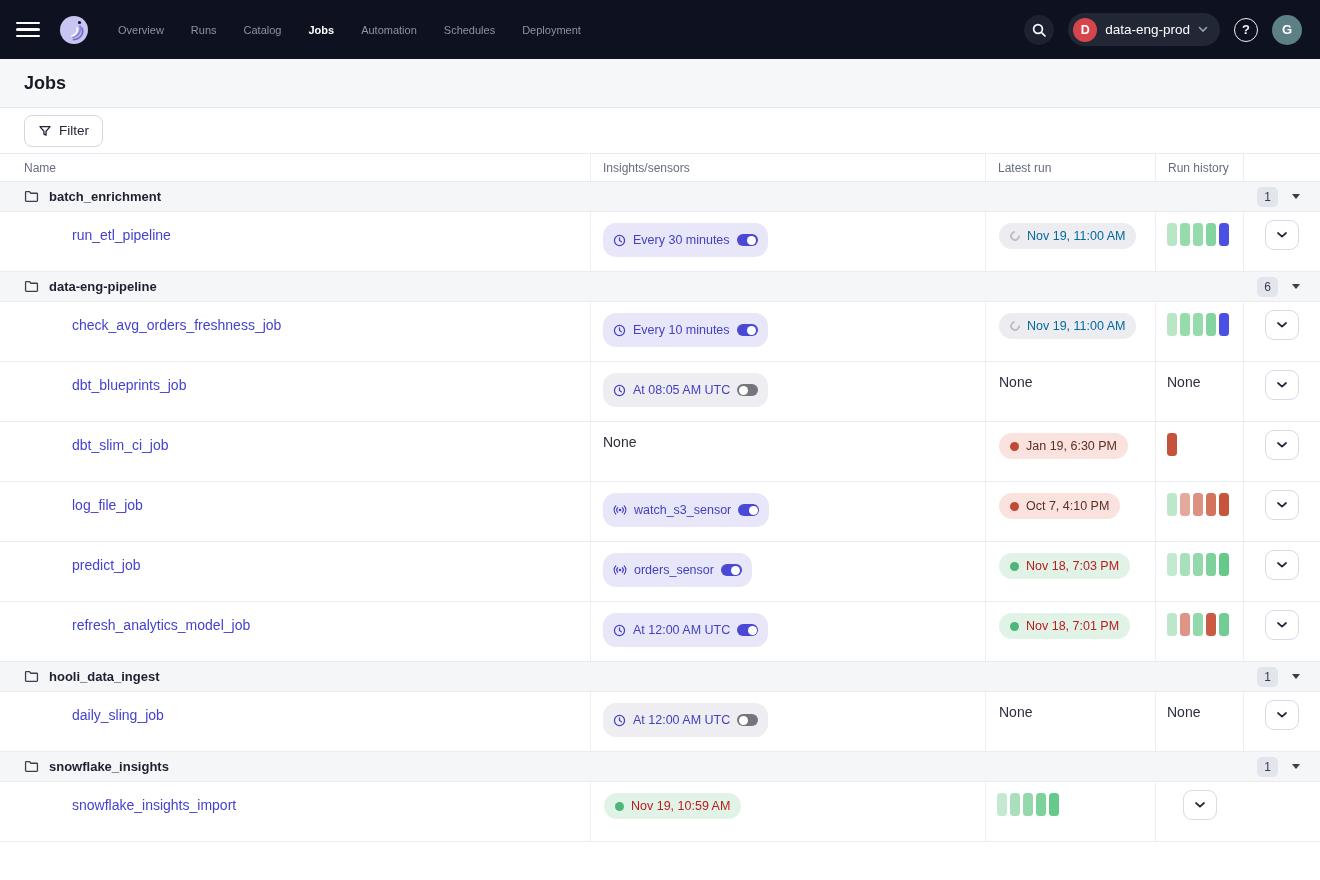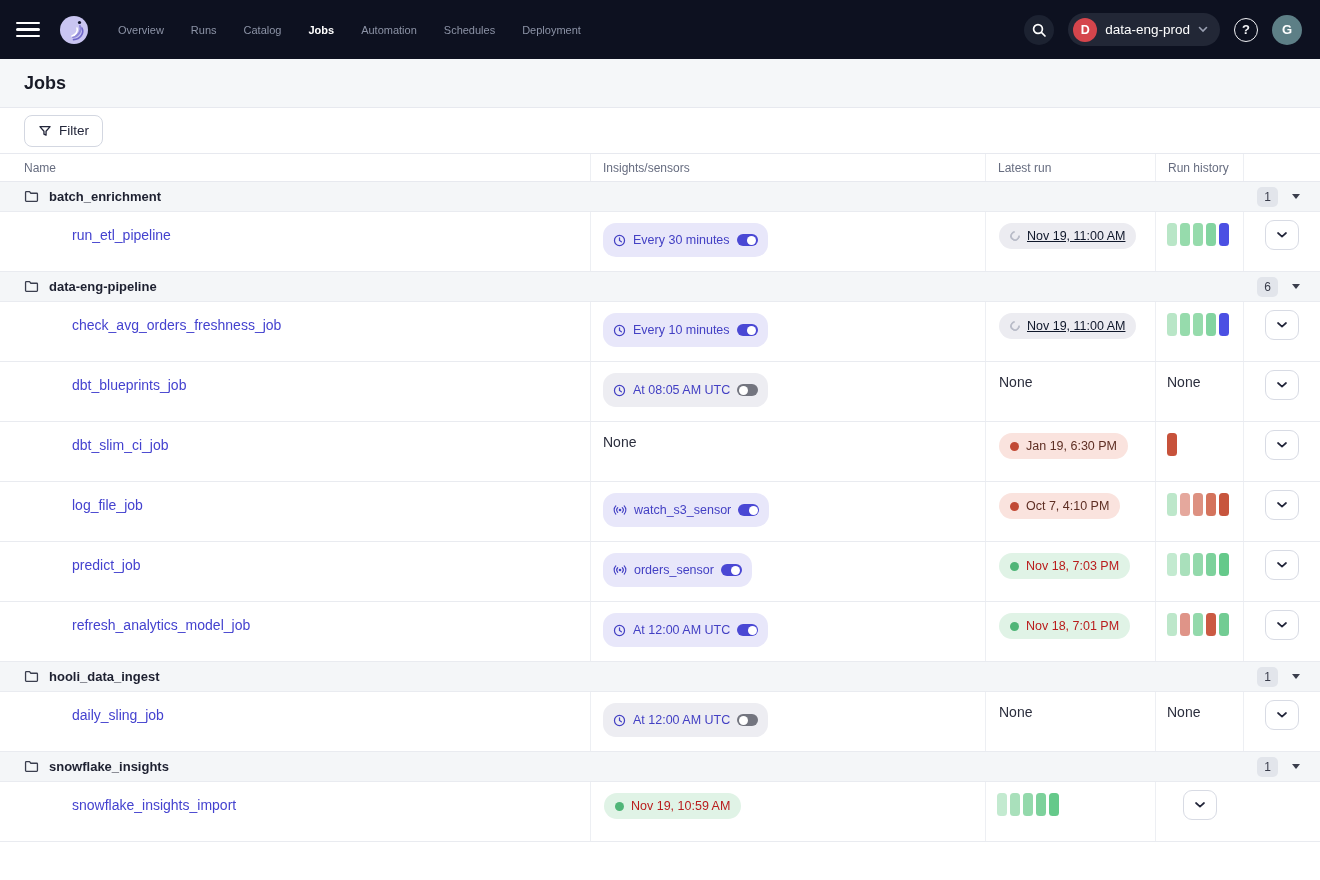--- a/index.html
+++ b/index.html
@@ -75,21 +75,21 @@
   .toggle { width:21px; height:12px; border-radius:6px; position:relative; flex:0 0 auto; }
   .toggle.on { background:#4a48d4; }
   .toggle.on::after { content:""; position:absolute; right:1.5px; top:1.5px; width:9px;
     height:9px; border-radius:50%; background:#fff; }
   .toggle.off { background:#73757f; }
   .toggle.off::after { content:""; position:absolute; left:1.5px; top:1.5px; width:9px;
     height:9px; border-radius:50%; background:#fff; }
 
   .runpill { display:inline-flex; align-items:center; gap:7px; height:26px;
     border-radius:13px; padding:0 11px; font-size:12.5px; cursor:pointer; }
-  .runpill.in_progress { background:#ececf1; color:#0f172a;text-decoration:underline; }
+  .runpill.in_progress { background:#ececf1; color:#0369a1; }
   .runpill.failure { background:#fae3de; color:#5e2e23; }
   .runpill.success { background:#e0f3e6; color:#b91c1c; }
   .dot { width:9px; height:9px; border-radius:50%; flex:0 0 auto; }
   .spinner { width:10px; height:10px; border-radius:50%; border:2px solid #b9bcc8;
     border-top-color:transparent; transform:rotate(40deg); flex:0 0 auto; }
 
   .bars { display:flex; gap:3px; }
   .bar { width:10px; height:23px; border-radius:3.5px; }
 
   .expbtn { width:34px; height:30px; border:1px solid #d8dbe4; border-radius:9px;

